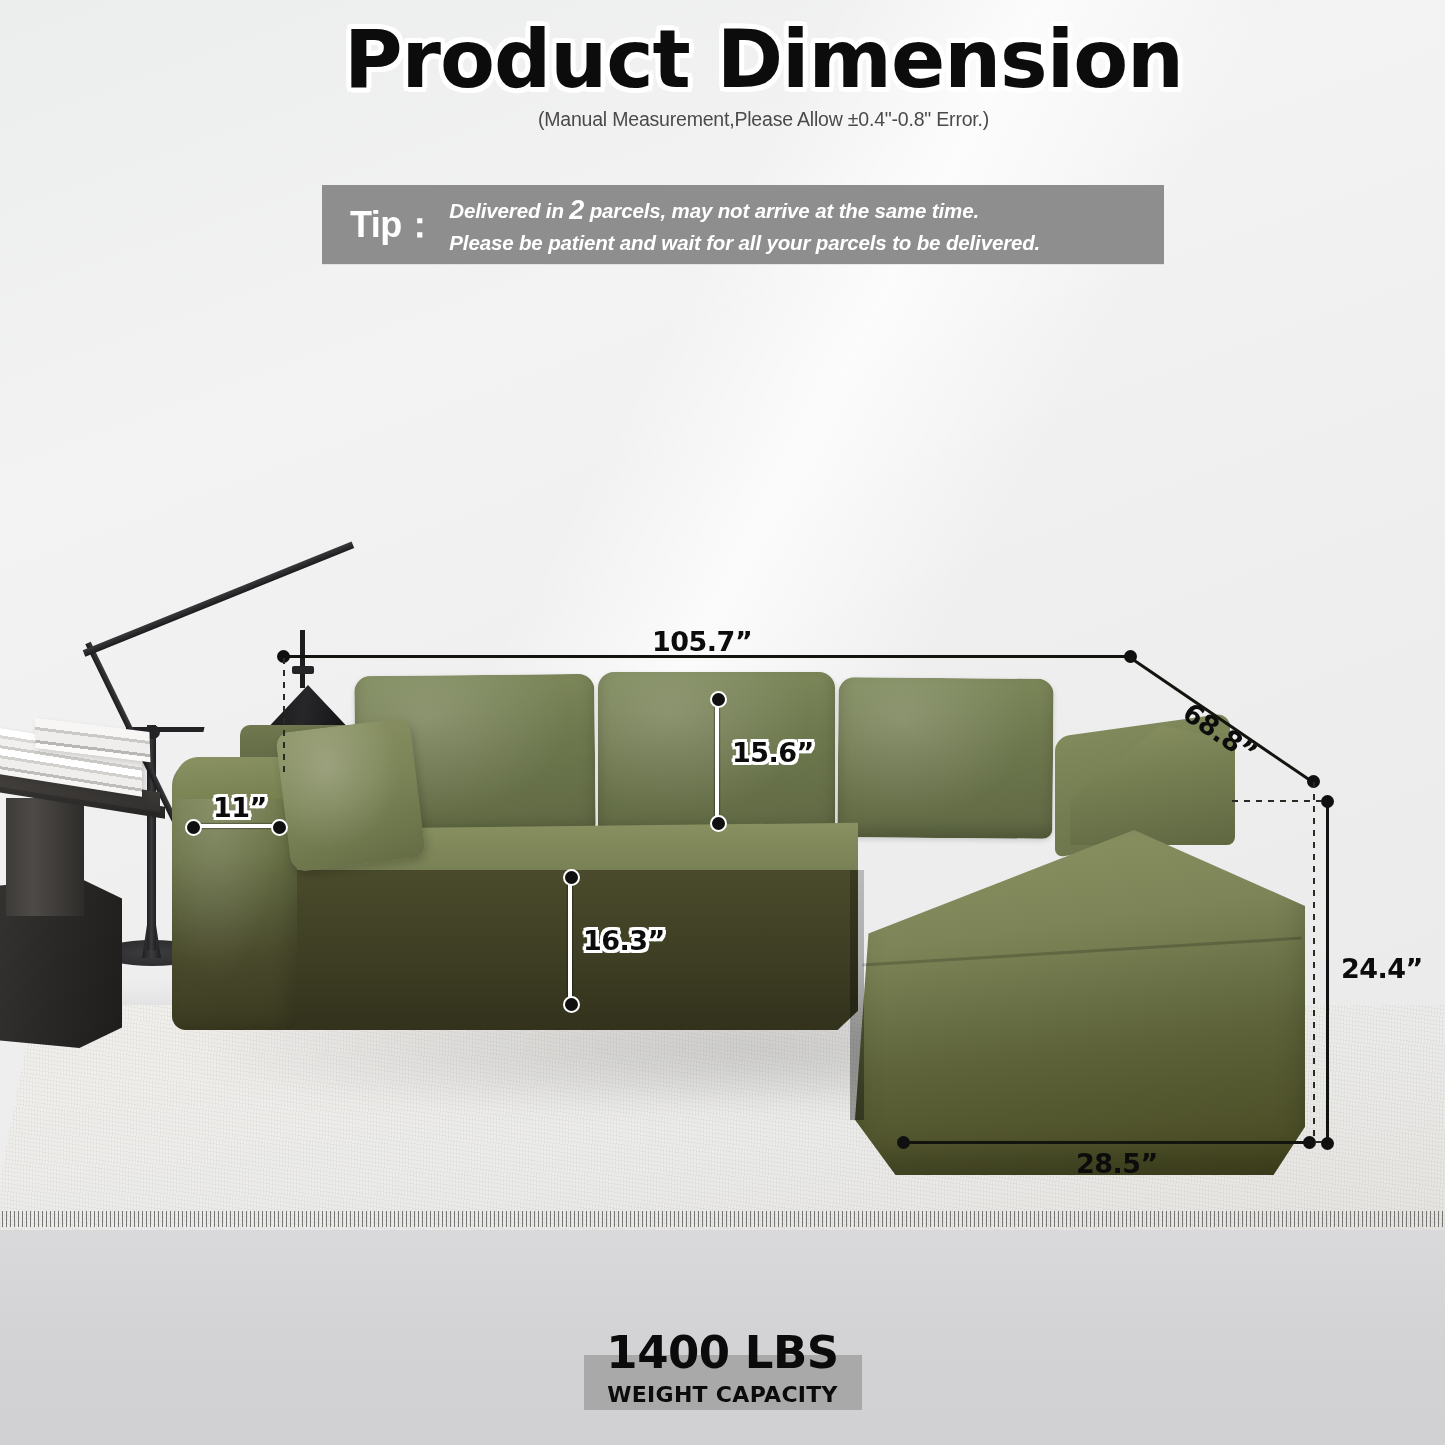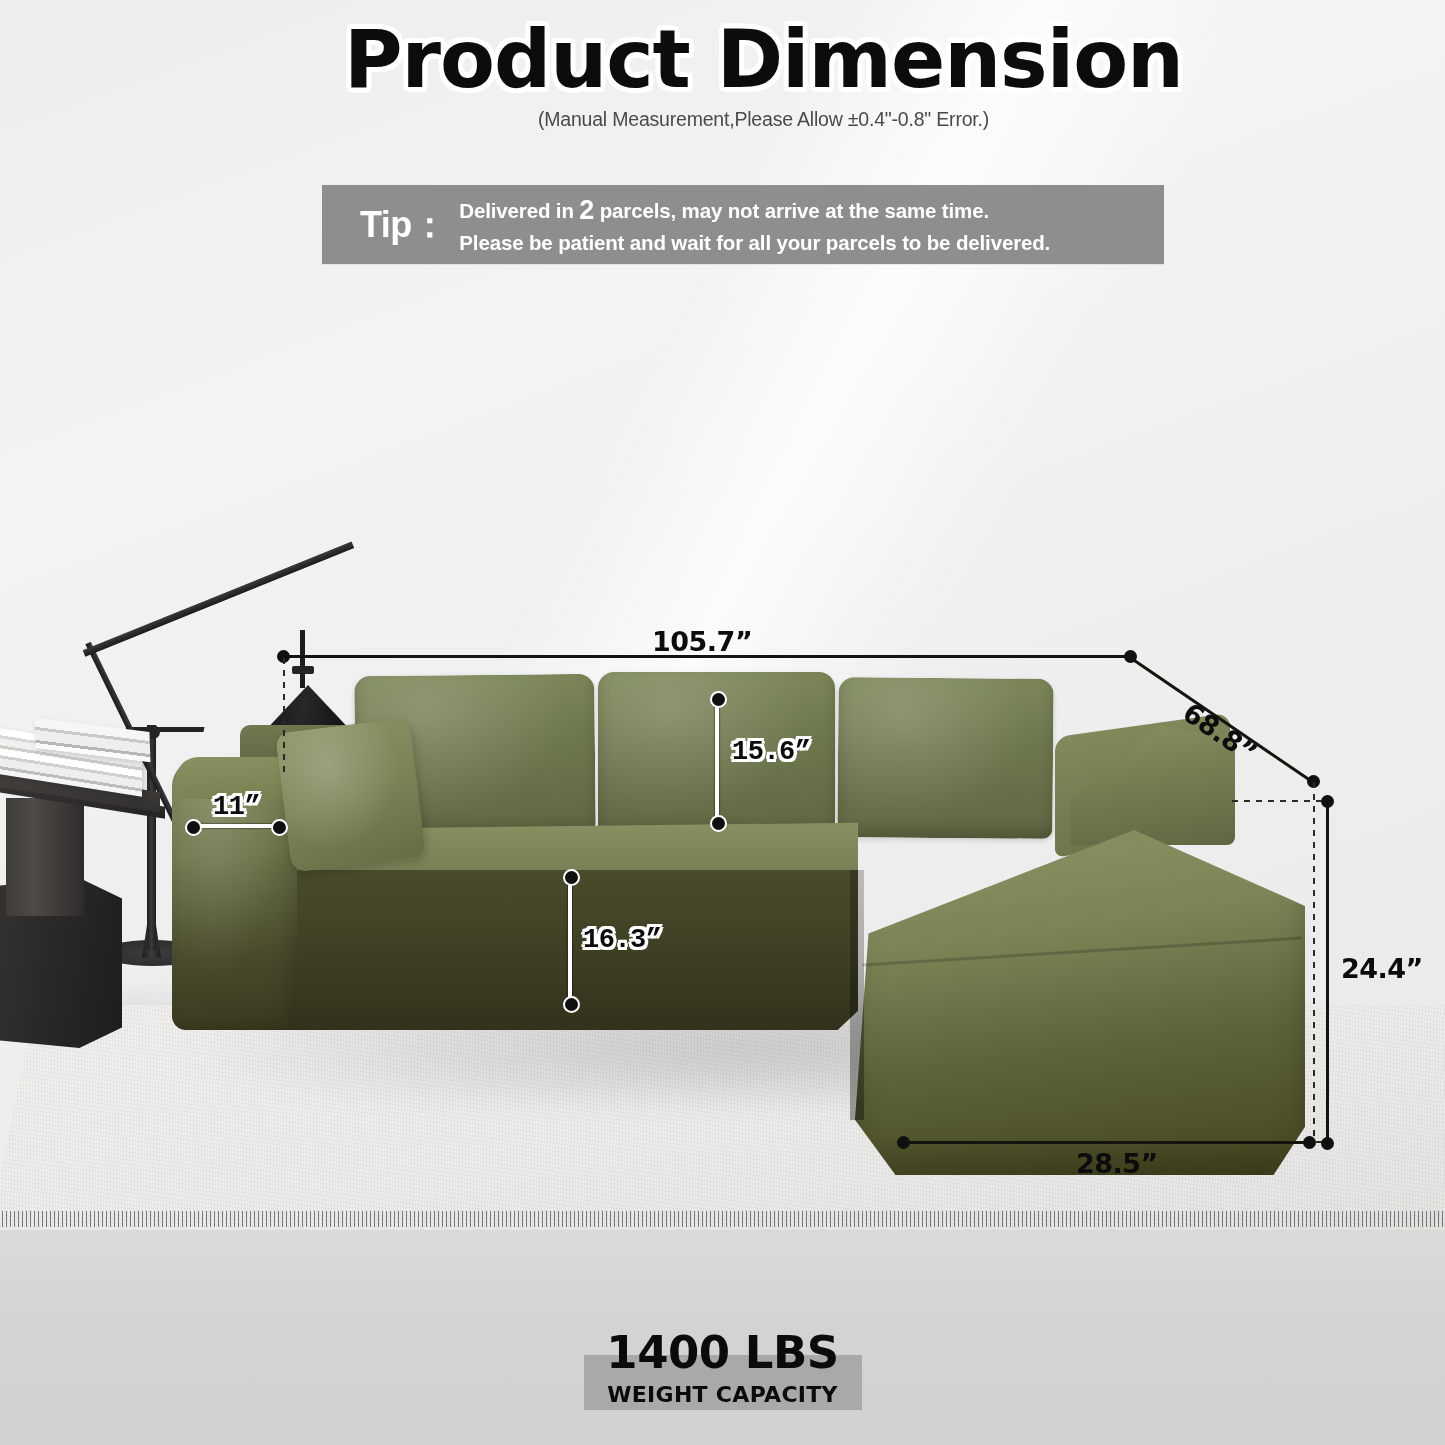--- a/index.html
+++ b/index.html
@@ -28,28 +28,28 @@
       -5px 0 0 #fff, 5px 0 0 #fff, 0 -5px 0 #fff, 0 5px 0 #fff,
       -3px -5px 0 #fff, 3px 5px 0 #fff;
     line-height:1.05;
   }
   .subtitle { margin-top:6px; font-size:19.5px; color:#4a4a4a; letter-spacing:-0.2px; }
 
   
   .tip-bar {
     position:absolute; left:322px; top:185px; width:842px; height:79px;
     background:#8e8e8e;
-    display:flex; align-items:center; padding-left:38px;
+    display:flex; align-items:center; padding-left:28px;
     box-shadow:0 1px 0 rgba(0,0,0,0.06);
   }
   .tip-label {
     color:#fff; font-size:36px; font-weight:bold; letter-spacing:-0.5px;
     margin-right:12px; line-height:1;
   }
-  .tip-lines { color:#fff; font-size:20.5px; font-weight:bold; line-height:1.32; letter-spacing:-0.15px; }
+  .tip-lines { color:#fff; font-size:20.5px; font-weight:bold; line-height:1.32; letter-spacing:-0.15px;font-style:italic; }
   .tip-lines .big2 { font-size:27px; font-weight:bold; vertical-align:-1px; }
 
   
   .scene { position:absolute; left:0; top:270px; width:1445px; height:1000px; }
 
   .floor {
     position:absolute; left:0; top:925px; width:1445px; height:345px;
     background:linear-gradient(180deg,#dcdcde 0%,#d3d3d6 40%,#cfcfd2 100%);
   }
 
@@ -284,21 +284,20 @@
   }
   .dlabel {
     position:absolute; font-size:27px; font-weight:bold; color:#0c0c0c;
     font-family:"DejaVu Sans", sans-serif; letter-spacing:-0.5px; white-space:nowrap;
   }
   .dlabel.outlined {
     color:#0c0c0c;
     text-shadow:
       -2.6px -2.6px 0 #fff, 2.6px -2.6px 0 #fff, -2.6px 2.6px 0 #fff, 2.6px 2.6px 0 #fff,
       -3.4px 0 0 #fff, 3.4px 0 0 #fff, 0 -3.4px 0 #fff, 0 3.4px 0 #fff;
-    font-family: Liberation Mono, monospace;
   }
 
   
   .weight-wrap { position:absolute; left:0; top:1330px; width:100%; text-align:center; }
   .weight-bar {
     position:absolute; left:50%; transform:translateX(-50%);
     top:25px; width:278px; height:55px; background:#a9a9a9;
   }
   .weight-num {
     position:relative; z-index:2; font-size:45px; font-weight:bold; color:#0b0b0b;

